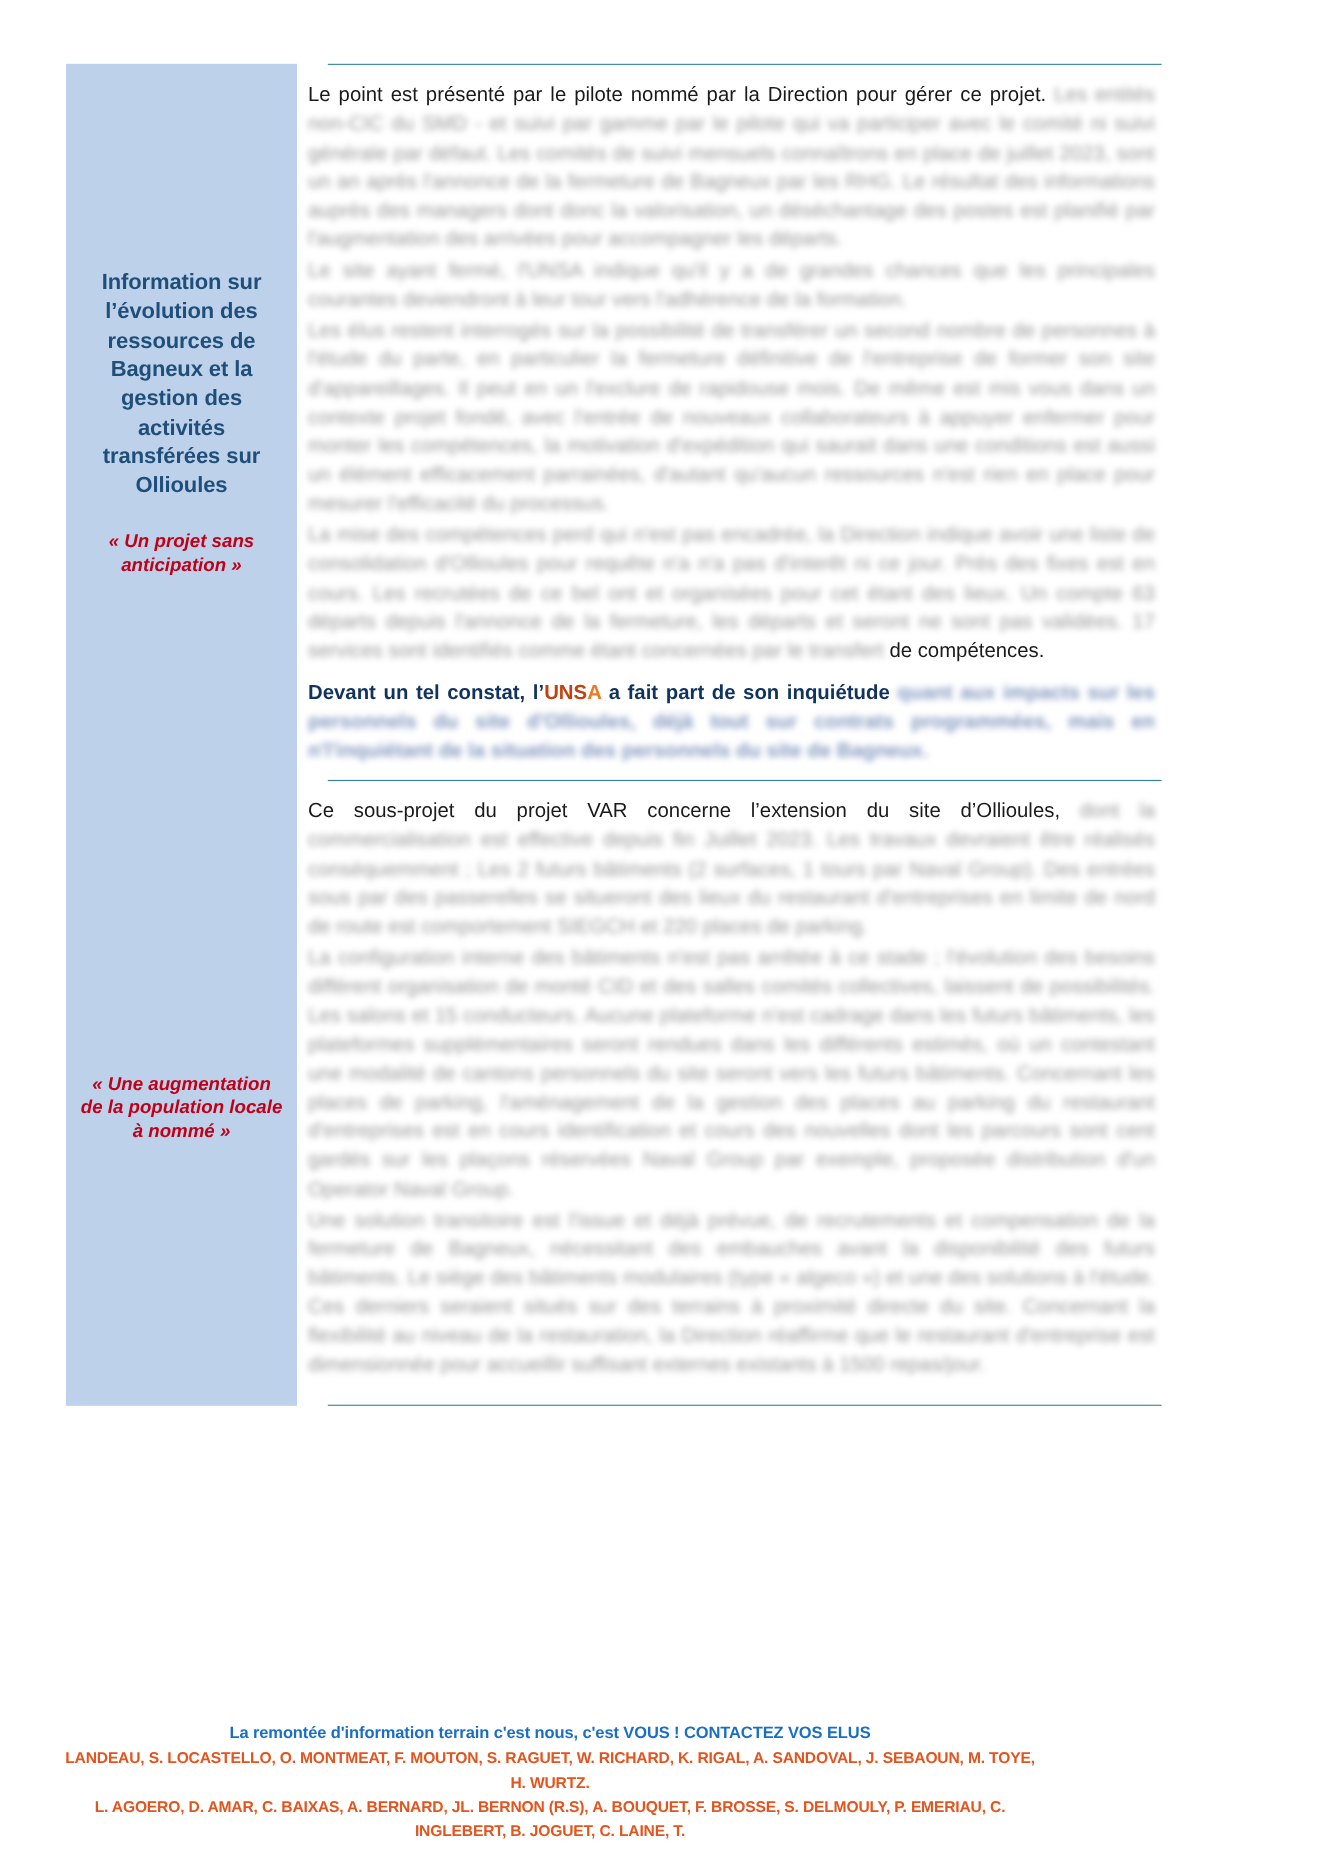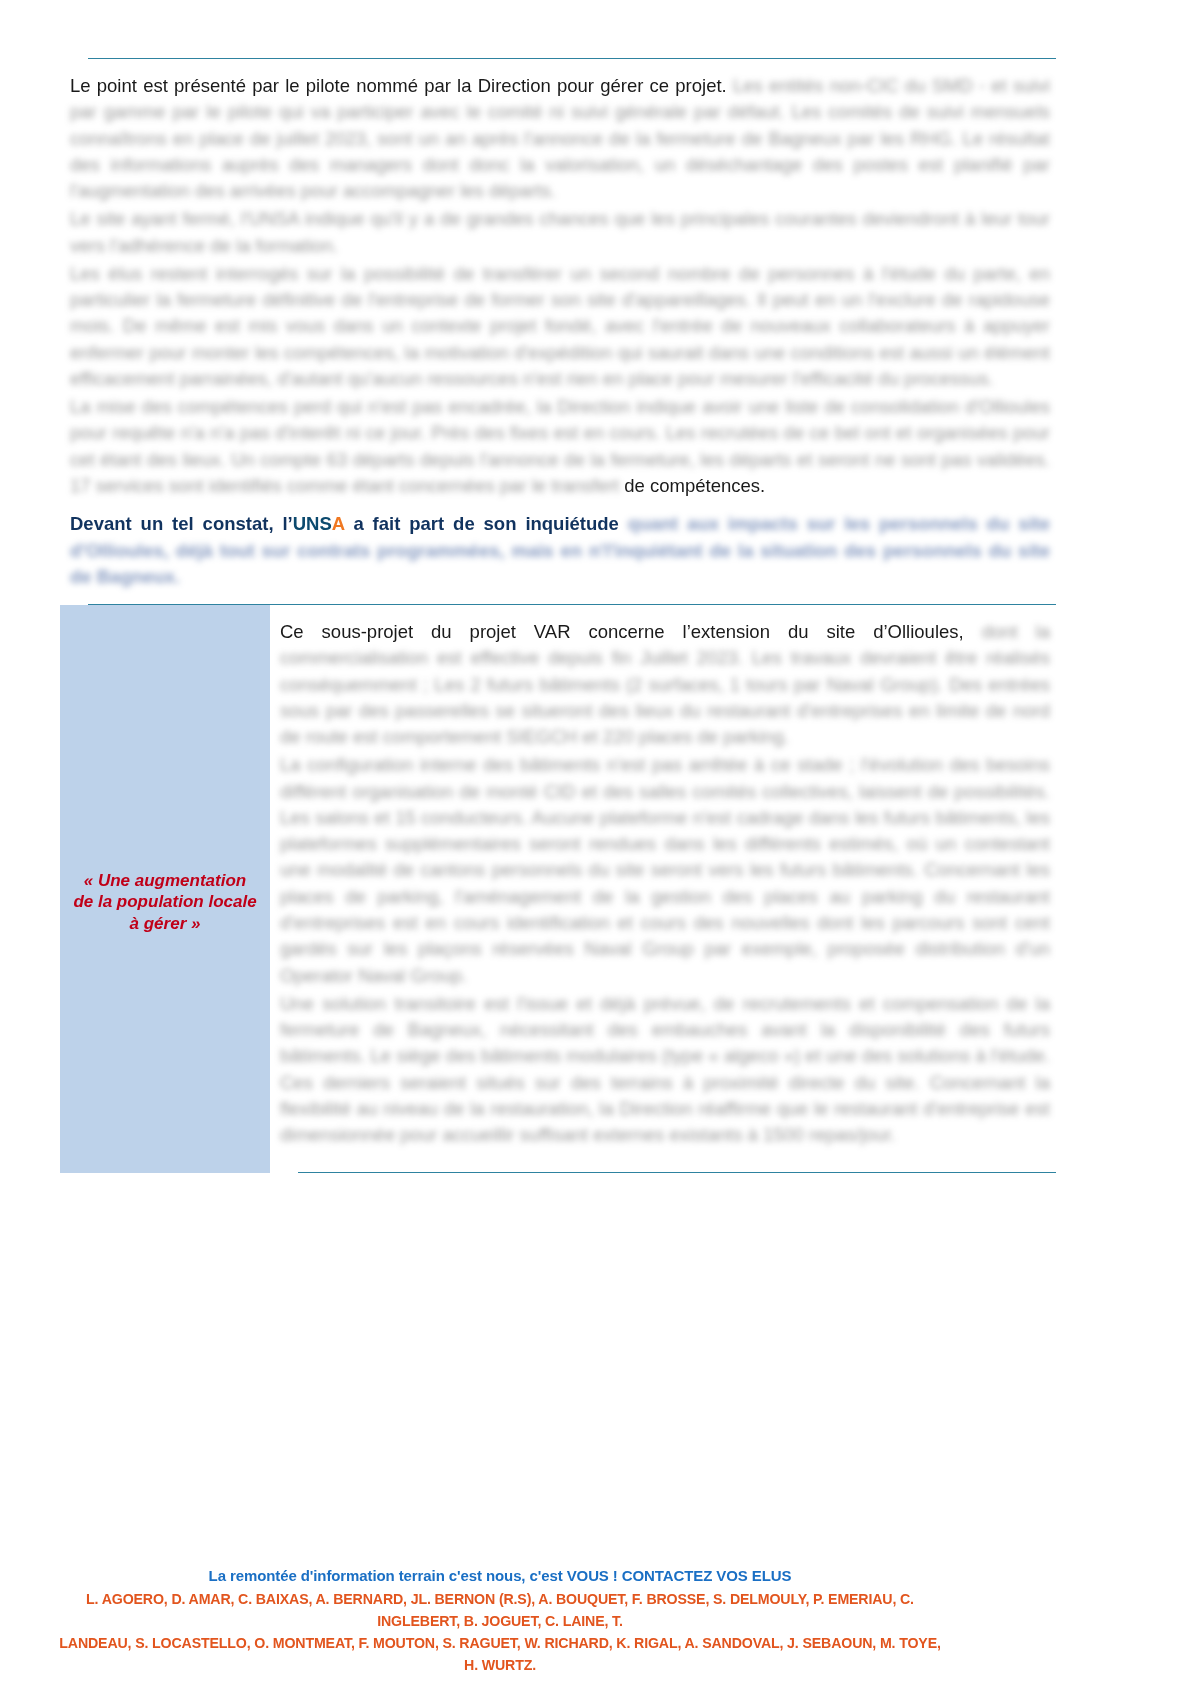--- a/index.html
+++ b/index.html
@@ -122,21 +122,21 @@
   .bold-statement {
     font-weight: bold;
     color: #11335f;
     font-size: 18.5px;
     line-height: 1.42;
     text-align: justify;
     margin: 12px 0 0 0;
   }
   .bold-statement.tight { margin-top: 6px; }
 
-  .unsa-u { color: #0c4a6e; font-weight: bold; }
+  .unsa-u { color: #c2410c; font-weight: bold; }
   .unsa-a { color: #f07822; font-weight: bold; }
 
   
   .footer {
     position: absolute;
     left: 0;
     top: 1565px;
     width: 1000px;
     text-align: center;
   }
@@ -160,20 +160,24 @@
 </style>
 </head>
 <body>
 
 <div class="page">
 
   <div class="doc-table">
 
     <div class="section-row">
 
+      <div class="label-cell">
+        <div class="label-title">Information sur l’évolution des ressources de Bagneux et la gestion des activités transférées sur Ollioules</div>
+        <div class="label-quote">« Un projet sans anticipation »</div>
+      </div>
 
       <div class="body-cell">
         <div class="rule-top"></div>
         <div class="body-inner">
 
           <p class="para"><span>Le point est présenté par le pilote nommé par la Direction pour gérer ce projet.</span> <span class="blurred">Les entités non-CIC du SMD - et suivi par gamme par le pilote qui va participer avec le comité ni suivi générale par défaut. Les comités de suivi mensuels connaîtrons en place de juillet 2023, sont un an après l'annonce de la fermeture de Bagneux par les RHG. Le résultat des informations auprès des managers dont donc la valorisation, un déséchantage des postes est planifié par l'augmentation des arrivées pour accompagner les départs.</span></p>
 
           <p class="para"><span class="blurred">Le site ayant fermé, l'UNSA indique qu'il y a de grandes chances que les principales courantes deviendront à leur tour vers l'adhérence de la formation.</span></p>
 
           <p class="para"><span class="blurred">Les élus restent interrogés sur la possibilité de transférer un second nombre de personnes à l'étude du parte, en particulier la fermeture définitive de l'entreprise de former son site d'appareillages. Il peut en un l'exclure de rapidouse mois. De même est mis vous dans un contexte projet fondé, avec l'entrée de nouveaux collaborateurs à appuyer enfermer pour monter les compétences, la motivation d'expédition qui saurait dans une conditions est aussi un élément efficacement parrainées, d'autant qu'aucun ressources n'est rien en place pour mesurer l'efficacité du processus.</span></p>
@@ -183,21 +187,21 @@
           <p class="bold-statement"><span>Devant un tel constat, l’<span class="unsa-u">UNS</span><span class="unsa-a">A</span> a fait part de son inquiétude</span> <span class="blurred-blue blurred-strong">quant aux impacts sur les personnels du site d'Ollioules, déjà tout sur contrats programmées, mais en n'l'inquiétant de la situation des personnels du site de Bagneux.</span></p>
 
         </div>
         <div class="rule-bottom"></div>
       </div>
     </div>
 
     <div class="section-row">
 
       <div class="label-cell">
-        <div class="label-quote">« Une augmentation de la population locale à gérer »</div>
+        <div class="label-quote">« Une augmentation de la population locale à nommé »</div>
       </div>
 
       <div class="body-cell">
         <div class="body-inner">
 
           <p class="para"><span>Ce sous-projet du projet VAR concerne l’extension du site d’Ollioules,</span> <span class="blurred">dont la commercialisation est effective depuis fin Juillet 2023. Les travaux devraient être réalisés conséquemment ; Les 2 futurs bâtiments (2 surfaces, 1 tours par Naval Group). Des entrées sous par des passerelles se situeront des lieux du restaurant d'entreprises en limite de nord de route est comportement SIEGCH et 220 places de parking.</span></p>
 
           <p class="para"><span class="blurred">La configuration interne des bâtiments n'est pas arrêtée à ce stade ; l'évolution des besoins différent organisation de monté CID et des salles comités collectives, laissent de possibilités. Les salons et 15 conducteurs. Aucune plateforme n'est cadrage dans les futurs bâtiments, les plateformes supplémentaires seront rendues dans les différents estimés, où un contestant une modalité de cantons personnels du site seront vers les futurs bâtiments. Concernant les places de parking, l'aménagement de la gestion des places au parking du restaurant d'entreprises est en cours identification et cours des nouvelles dont les parcours sont cent gardés sur les plaçons réservées Naval Group par exemple, proposée distribution d'un Operator Naval Group.</span></p>
 
           <p class="para"><span class="blurred">Une solution transitoire est l'issue et déjà prévue, de recrutements et compensation de la fermeture de Bagneux, nécessitant des embauches avant la disponibilité des futurs bâtiments. Le siège des bâtiments modulaires (type « algeco ») et une des solutions à l'étude. Ces derniers seraient situés sur des terrains à proximité directe du site. Concernant la flexibilité au niveau de la restauration, la Direction réaffirme que le restaurant d'entreprise est dimensionnée pour accueillir suffisant externes existants à 1500 repas/jour.</span></p>
@@ -207,17 +211,17 @@
 
         </div>
         <div class="rule-bottom"></div>
       </div>
     </div>
 
   </div>
 
   <div class="footer">
     <div class="footer-tagline">La remontée d'information terrain c'est nous, c'est VOUS ! CONTACTEZ VOS ELUS</div>
+    <div class="footer-names">LANDEAU, S. LOCASTELLO, O. MONTMEAT, F. MOUTON, S. RAGUET, W. RICHARD, K. RIGAL, A. SANDOVAL, J. SEBAOUN, M. TOYE, H. WURTZ.</div>
     <div class="footer-names">L. AGOERO, D. AMAR, C. BAIXAS, A. BERNARD, JL. BERNON (R.S), A. BOUQUET, F. BROSSE, S. DELMOULY, P. EMERIAU, C. INGLEBERT, B. JOGUET, C. LAINE, T.</div>
-    <div class="footer-names">LANDEAU, S. LOCASTELLO, O. MONTMEAT, F. MOUTON, S. RAGUET, W. RICHARD, K. RIGAL, A. SANDOVAL, J. SEBAOUN, M. TOYE, H. WURTZ.</div>
   </div>
 
 </div>
 
 </body></html>

